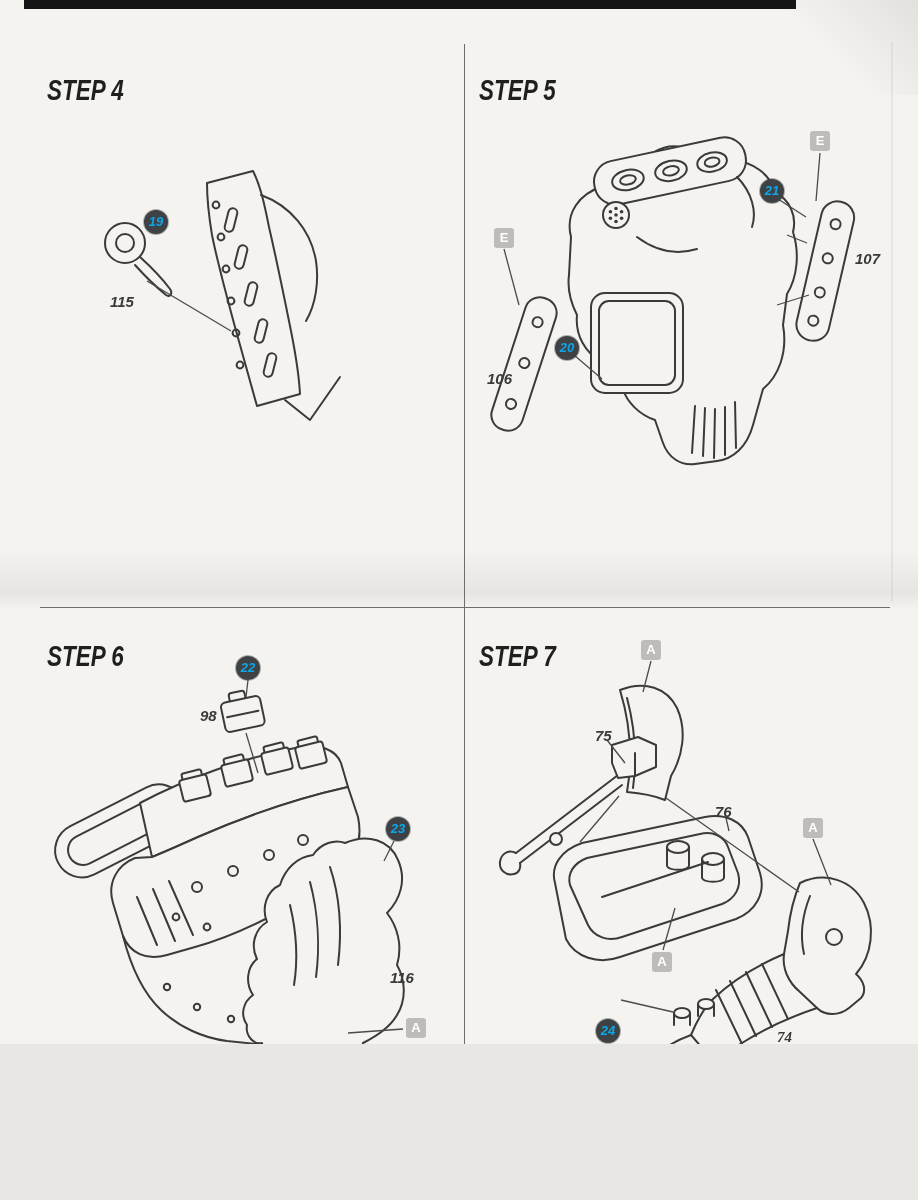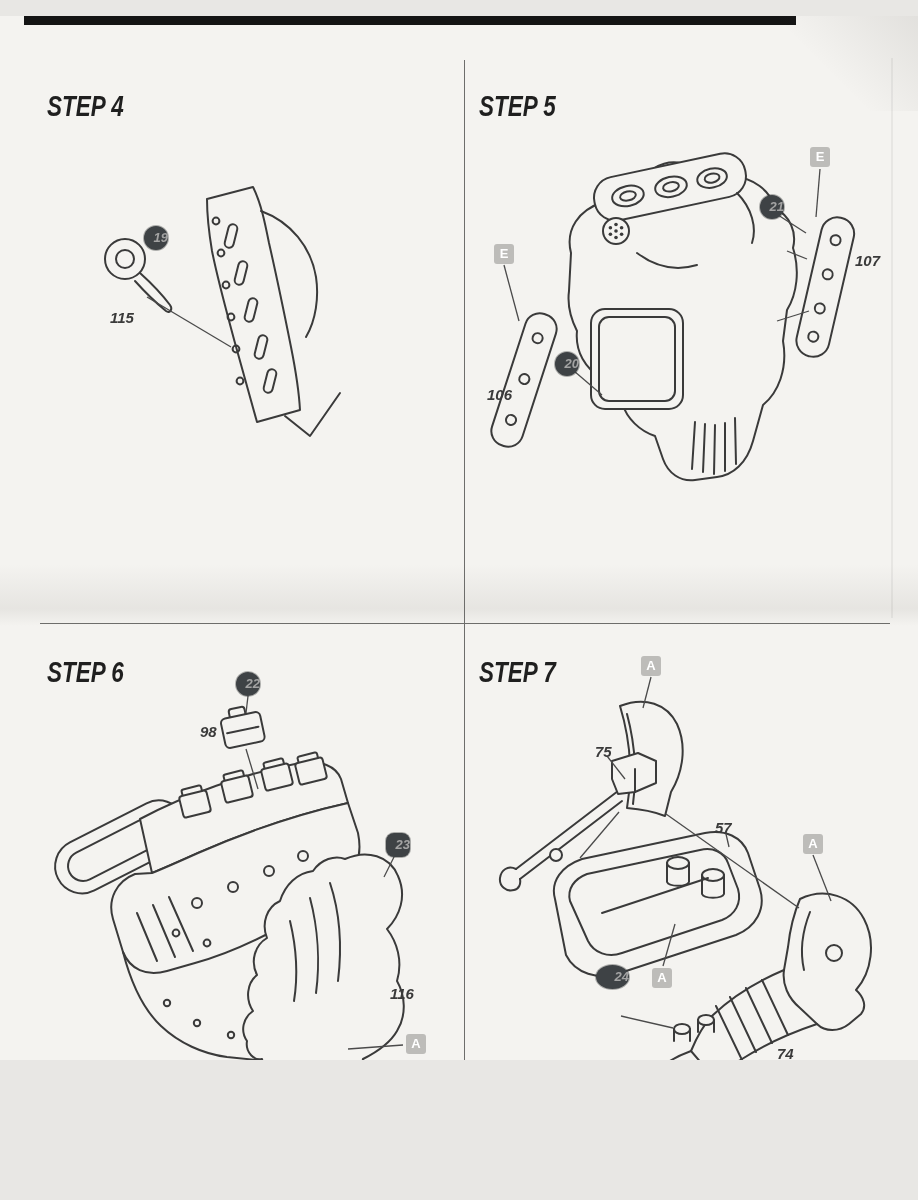--- a/index.html
+++ b/index.html
@@ -1,37 +1,36 @@
 <!DOCTYPE html>
 <html><head>
 <meta charset="utf-8">
 <style>
   html,body{margin:0;padding:0;background:#e8e7e4;}
   .page{
     position:relative; width:918px; height:1044px; overflow:hidden;
     background:#f4f3f0;
     font-family:"Liberation Sans", sans-serif;
-    margin-top:16px;
   }
   .edge-bar{ position:absolute; background:#141414; }
   .divider{ position:absolute; background:#6d6d6b; }
   .fold{ position:absolute; pointer-events:none; }
   .step-title{
     position:absolute; font-size:30px; font-weight:700; font-style:italic;
     color:#1f1f1f; transform:scaleX(.75); transform-origin:left top;
     white-space:nowrap; z-index:3;
   }
   .part-num{
     position:absolute; font-size:15px; font-weight:700; font-style:italic;
     color:#3a3a3a; z-index:3; white-space:nowrap;
   }
   .callout-circle{
     position:absolute; width:24px; height:24px; border-radius:50%;
-    background:#3e4245; color:#a3a3a3; font-size:13px; font-weight:700; font-style:italic;
-    line-height:24px; text-align:right; z-index:4;
+    background:#3e4245; color:#0ea5e9; font-size:13px; font-weight:700; font-style:italic;
+    line-height:24px; text-align:center; z-index:4;
     box-shadow:0 0 0 1px rgba(40,42,44,.35);
   }
   .letter-tag{
     position:absolute; width:20px; height:20px; border-radius:3px;
     background:#bdbcb9; color:#fff; font-size:13px; font-weight:700;
     line-height:20px; text-align:center; z-index:4;
   }
   svg.illus{ position:absolute; z-index:1; }
 </style>
 </head>
@@ -143,21 +142,21 @@
         <path d="M99,240 L127,264"></path>
         <path d="M312,120 L332,128"></path>
         <path d="M302,190 L334,180"></path>
       </g>
     </svg>
 
     <div class="letter-tag" style="left:810px; top:131px;">E</div>
     <div class="letter-tag" style="left:494px; top:228px;">E</div>
     <div class="callout-circle" style="left:760px; top:179px;">21</div>
     <div class="callout-circle" style="left:555px; top:336px;">20</div>
-    <div class="part-num" style="left:855px; top:236px;">107</div>
+    <div class="part-num" style="left:855px; top:250px;">107</div>
     <div class="part-num" style="left:487px; top:370px;text-align:center;">106</div>
   </section>
 
   <section>
     <h2 class="step-title" style="left:47px; top:614px;">STEP 6</h2>
 
     <svg class="illus" style="left:45px; top:645px;" width="410" height="450" viewBox="0 0 410 450">
       <g stroke="#3a3a3a" stroke-width="2" fill="none" stroke-linecap="round" stroke-linejoin="round">
         <g transform="rotate(-27 75 185)">
           <rect x="5" y="159" width="140" height="54" rx="27" fill="#f4f3f0"></rect>
@@ -209,21 +208,21 @@
       <g stroke="#4a4a4a" stroke-width="1.3" fill="none">
         <path d="M203,35 L201,52"></path>
         <path d="M201,88 L213,128"></path>
         <path d="M349,196 L339,216"></path>
         <path d="M358,384 L303,388"></path>
       </g>
     </svg>
 
     <div class="callout-circle" style="left:236px; top:656px;">22</div>
     <div class="part-num" style="left:200px; top:707px;">98</div>
-    <div class="callout-circle" style="left:386px; top:817px;border-radius:8px;">23</div>
+    <div class="callout-circle" style="left:386px; top:817px;">23</div>
     <div class="part-num" style="left:390px; top:969px;text-align:center;">116</div>
     <div class="letter-tag" style="left:406px; top:1018px;">A</div>
   </section>
 
   <section>
     <h2 class="step-title" style="left:479px; top:614px;">STEP 7</h2>
 
     <svg class="illus" style="left:470px; top:635px;" width="440" height="480" viewBox="0 0 440 480">
       <g stroke="#3a3a3a" stroke-width="2" fill="none" stroke-linecap="round" stroke-linejoin="round">
         <path fill="#f4f3f0" d="M150,55 C175,45 197,53 207,73 C217,95 213,121 201,141 L195,165 C185,161 170,158 157,157 C163,123 160,88 150,55 Z"></path>
@@ -270,20 +269,20 @@
         <path d="M151,365 L203,377"></path>
         <path d="M137,105 L155,128"></path>
         <path d="M256,183 L259,196"></path>
         <path d="M196,163 L329,257"></path>
         <path d="M149,161 L110,207"></path>
       </g>
     </svg>
 
     <div class="letter-tag" style="left:641px; top:640px;">A</div>
     <div class="part-num" style="left:595px; top:727px;">75</div>
-    <div class="part-num" style="left:715px; top:803px;">57</div>
+    <div class="part-num" style="left:715px; top:803px;">76</div>
     <div class="letter-tag" style="left:803px; top:818px;">A</div>
     <div class="letter-tag" style="left:652px; top:952px;">A</div>
-    <div class="callout-circle" style="left:596px; top:949px;padding-left:9px;">24</div>
-    <div class="part-num" style="left:777px; top:1029px;">74</div>
+    <div class="callout-circle" style="left:596px; top:1019px;">24</div>
+    <div class="part-num" style="left:777px; top:1029px;font-family:Liberation Serif, serif;">74</div>
   </section>
 
 </div>
 
 </body></html>

